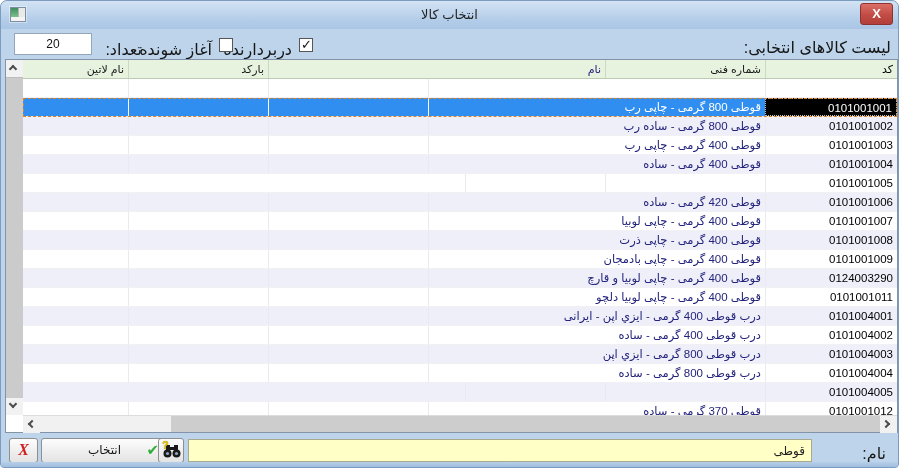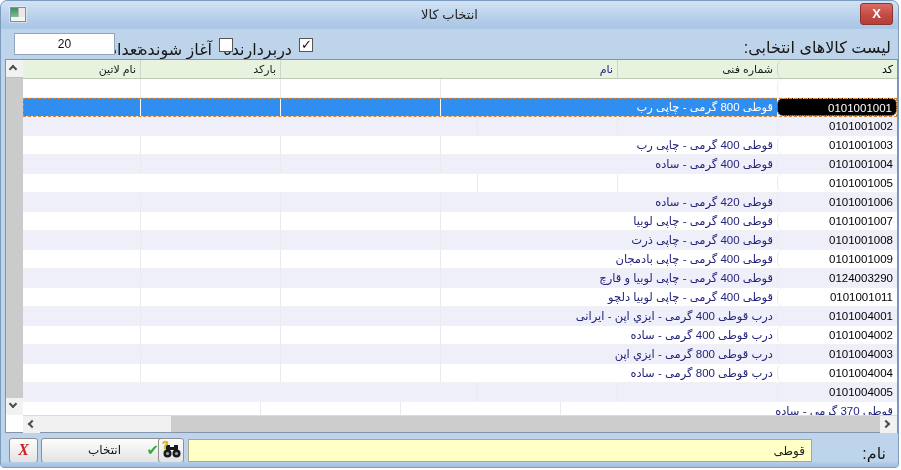--- a/index.html
+++ b/index.html
@@ -25,21 +25,21 @@
   
   .lbl{ position:absolute; direction:rtl; font-size:16px; color:#161616; white-space:nowrap; }
   .list-label{ right:7px; top:37px; }
   .chk{ position:absolute; width:14px; height:14px; background:#fff; border:1px solid #565656; top:37px; }
   .chk.checked::after{ content:"✓"; position:absolute; left:1px; top:-2px; font-size:13px; font-weight:bold; color:#101010; }
   .chk-contains{ left:298px; }
   .chk-starts{ left:218px; }
   .lbl-contains{ right:606px; top:39px; }
   .lbl-starts{ right:686px; top:39px; }
   .lbl-count{ right:756px; top:39px; }
-  .count-box{ position:absolute; left:13px; top:32px; width:101px; height:22px; background:#fff;
+  .count-box{ position:absolute; left:13px; top:32px; width:78px; height:22px; background:#fff;
     border:1px solid #93a6ba; font-size:12px; color:#111; text-align:center; line-height:20px; }
 
   
   .table-area{ position:absolute; left:4px; top:58px; width:893px; height:374px;
     background:#fff; border:1px solid #8494a8; }
   
   .vscroll{ position:absolute; left:0; top:0; width:17px; bottom:17px; background:#cccccc; }
   .vs-btn{ position:absolute; left:0; width:17px; height:17px; background:#f2f2f2; }
   .vs-btn.up{ top:0; } .vs-btn.down{ bottom:0; }
   .chev{ position:absolute; width:6px; height:6px; border-left:2px solid #4d4d4d; border-bottom:2px solid #4d4d4d; }
@@ -51,21 +51,21 @@
 
   
   .grid{ position:absolute; left:17px; right:0; top:0; bottom:17px; overflow:hidden; direction:rtl; background:#fff; }
   .grid-header{ display:flex; height:19px; background:#e7f3df; border-bottom:1px solid #bccab4; }
   .hcell{ padding:0 4px; line-height:18px; font-size:11px; color:#1b1b1b; border-left:1px solid #cbd8c4;
     white-space:nowrap; overflow:hidden; }
   .grid-row{ display:flex; height:19px; background:#fff; border-bottom:1px solid #f0f0f5; }
   .grid-row.alt{ background:#efeffa; }
   .cell{ padding:0 4px; line-height:18px; font-size:11.5px; border-left:1px solid #e9e9f0;
     white-space:nowrap; overflow:hidden; }
-  .col-code{ width:120px; color:#000;border-radius:6px; }
+  .col-code{ width:132px; color:#000; }
   .col-name{ width:337px; color:#24247c; }
   .col-tech{ width:160px; } .col-barcode{ width:140px; } .col-latin{ flex:1; border-left:none; }
   .grid-row.selected{ outline:1px dashed #d9832b; outline-offset:-1px; }
   .grid-row.selected .cell{ background:#2f8ef0; color:#fff; border-left-color:#fff; }
   .grid-row.selected .col-code{ background:#000; color:#fff; border:1px dotted #bcbcbc; }
 
   
   .hscroll{ position:absolute; left:17px; right:0; bottom:0; height:17px; background:#f1f1f1; border-top:1px solid #dcdcdc; }
   .hs-btn{ position:absolute; top:0; width:17px; height:17px; background:#f1f1f1; }
   .hs-btn.left{ left:0; } .hs-btn.right{ right:0; }
@@ -142,20 +142,21 @@
         </div>
       <div class="grid-row selected">
           <span class="cell col-code">0101001001</span>
           <span class="cell col-name">قوطی 800 گرمی - چاپی رب</span>
           <span class="cell col-tech"></span>
           <span class="cell col-barcode"></span>
           <span class="cell col-latin"></span>
         </div>
           <div class="grid-row alt">
           <span class="cell col-code">0101001002</span>
+          <span class="cell col-name">قوطی 800 گرمی - ساده رب</span>
           <span class="cell col-tech"></span>
           <span class="cell col-barcode"></span>
           <span class="cell col-latin"></span>
         </div>
           <div class="grid-row">
           <span class="cell col-code">0101001003</span>
           <span class="cell col-name">قوطی 400 گرمی - چاپی رب</span>
           <span class="cell col-tech"></span>
           <span class="cell col-barcode"></span>
           <span class="cell col-latin"></span>
@@ -243,20 +244,21 @@
           <span class="cell col-barcode"></span>
           <span class="cell col-latin"></span>
         </div>
           <div class="grid-row alt">
           <span class="cell col-code">0101004005</span>
           <span class="cell col-tech"></span>
           <span class="cell col-barcode"></span>
           <span class="cell col-latin"></span>
         </div>
           <div class="grid-row">
+          <span class="cell col-code">0101001012</span>
           <span class="cell col-name">قوطی 370 گرمی - ساده</span>
           <span class="cell col-tech"></span>
           <span class="cell col-barcode"></span>
           <span class="cell col-latin"></span>
         </div>
         </div>
     </div>
 
     <div class="hscroll">
       <span class="hs-btn left">

